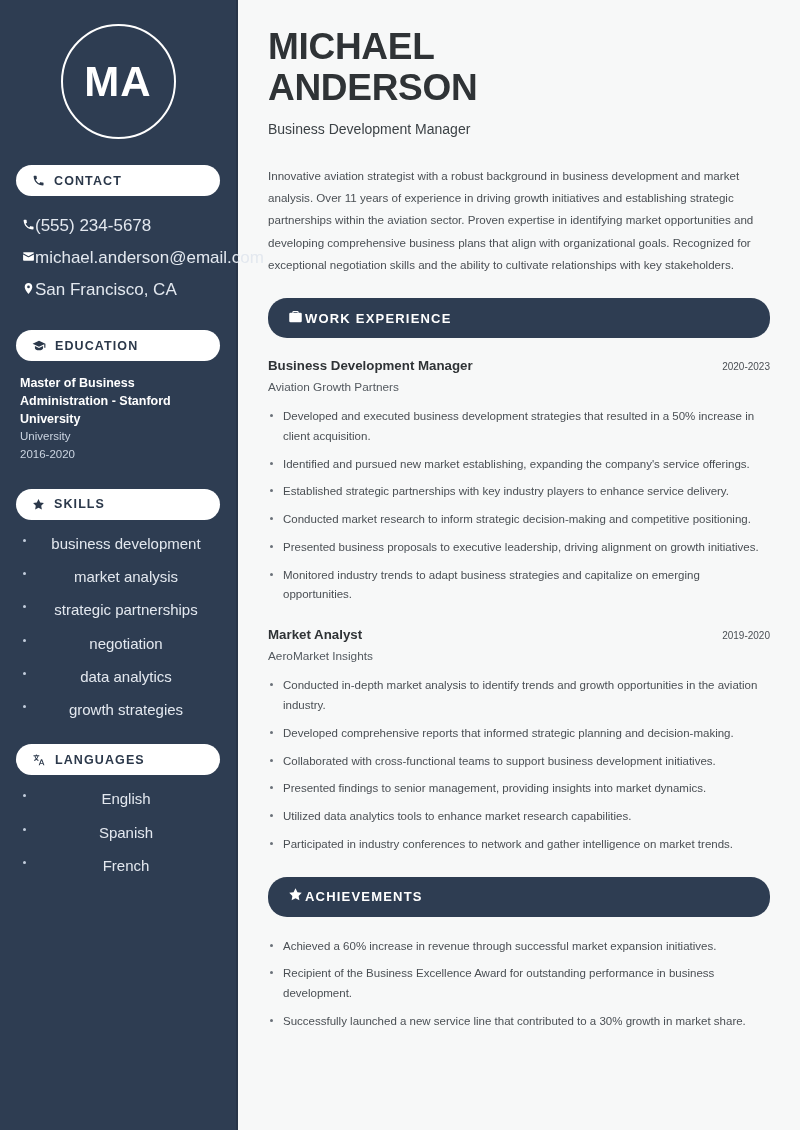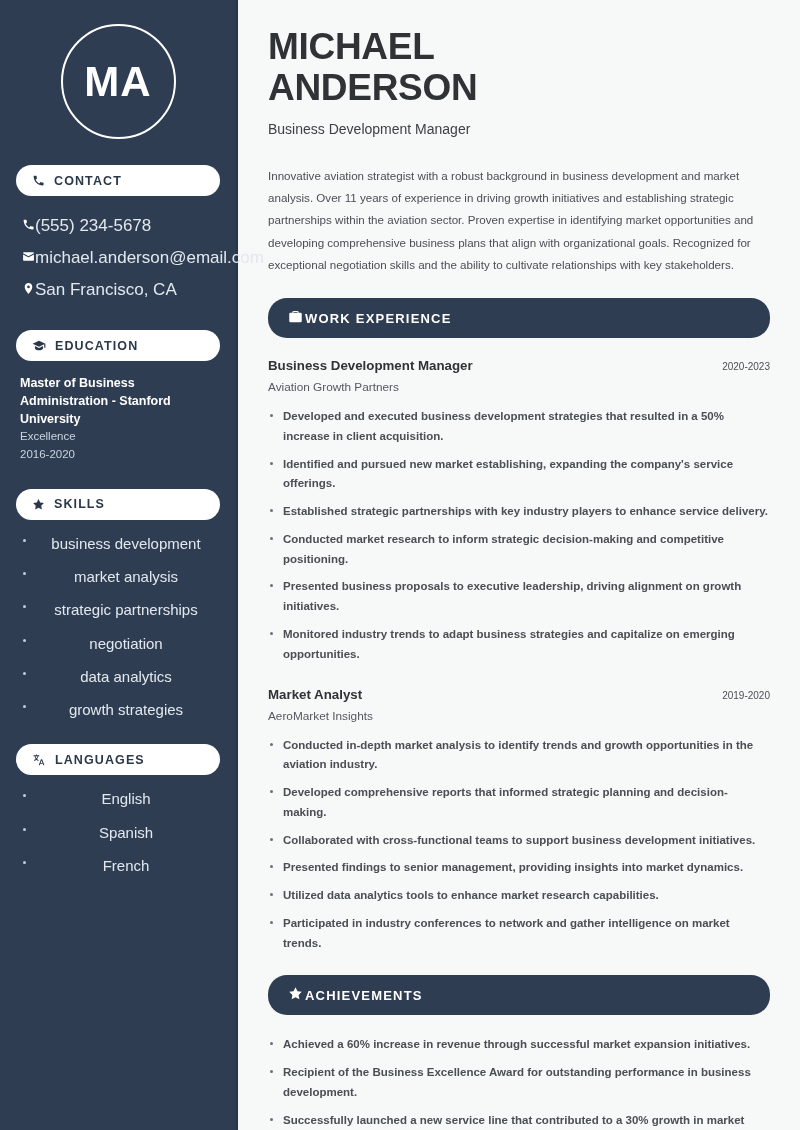--- a/index.html
+++ b/index.html
@@ -67,21 +67,21 @@
     background: #2e3d52; color: #ffffff; border-radius: 19px;
     height: 40px; display: flex; align-items: center; gap: 2px;
     padding: 0 20px; margin-bottom: 20px;
   }
   .sec-bar .sec-label { font-size: 13px; font-weight: 700; letter-spacing: 1.2px; }
   .job { margin-bottom: 4px; }
   .job-head { display: flex; justify-content: space-between; align-items: baseline; gap: 14px; }
   .job-title { font-size: 13.3px; font-weight: 700; color: #2f3336; }
   .job-dates { font-size: 10px; color: #4a4f54; white-space: nowrap; }
   .job-company { font-size: 11.8px; color: #53595f; margin-top: 7px; margin-bottom: 13px; }
-  .bullets { list-style: none; margin: 0 0 22px 0; padding: 0; font-weight: bold; }
+  .bullets { list-style: none; margin: 0 0 22px 0; padding: 0; }
   .bullets li {
     position: relative; font-size: 11.5px; color: #4a4f54;
     line-height: 1.72; padding-left: 15px; margin-bottom: 8px;
   }
   .bullets li::before {
     content: ""; position: absolute; left: 2px; top: 7px;
     width: 3px; height: 3px; border-radius: 50%; background: #6a7179;
   }
   .ach-list { margin-bottom: 0; }
 </style>
@@ -135,21 +135,21 @@
     <div class="pill">
       <span>
         <svg width="14" height="14" viewBox="0 0 24 24" fill="#2b384a">
           <path d="M12 3 1 8.2l11 5.2 9-4.25V15h2V8.2L12 3zM5 12.1v3.6c0 1.9 3.1 3.6 7 3.6s7-1.7 7-3.6v-3.6l-7 3.3-7-3.3z"></path>
         </svg>
       </span>
       <span class="pill-label">EDUCATION</span>
     </div>
     <div class="edu-block">
       <div class="edu-degree">Master of Business Administration - Stanford University</div>
-      <div class="edu-school">Excellence</div>
+      <div class="edu-school">University</div>
       <div class="edu-years">2016-2020</div>
     </div>
 
     <div class="pill">
       <span>
         <svg width="13" height="13" viewBox="0 0 24 24" fill="#2b384a">
           <path d="M12 2l3.1 6.3 6.9 1-5 4.9 1.2 6.9L12 17.8 5.8 21.1 7 14.2 2 9.3l6.9-1L12 2z"></path>
         </svg>
       </span>
       <span class="pill-label">SKILLS</span>

